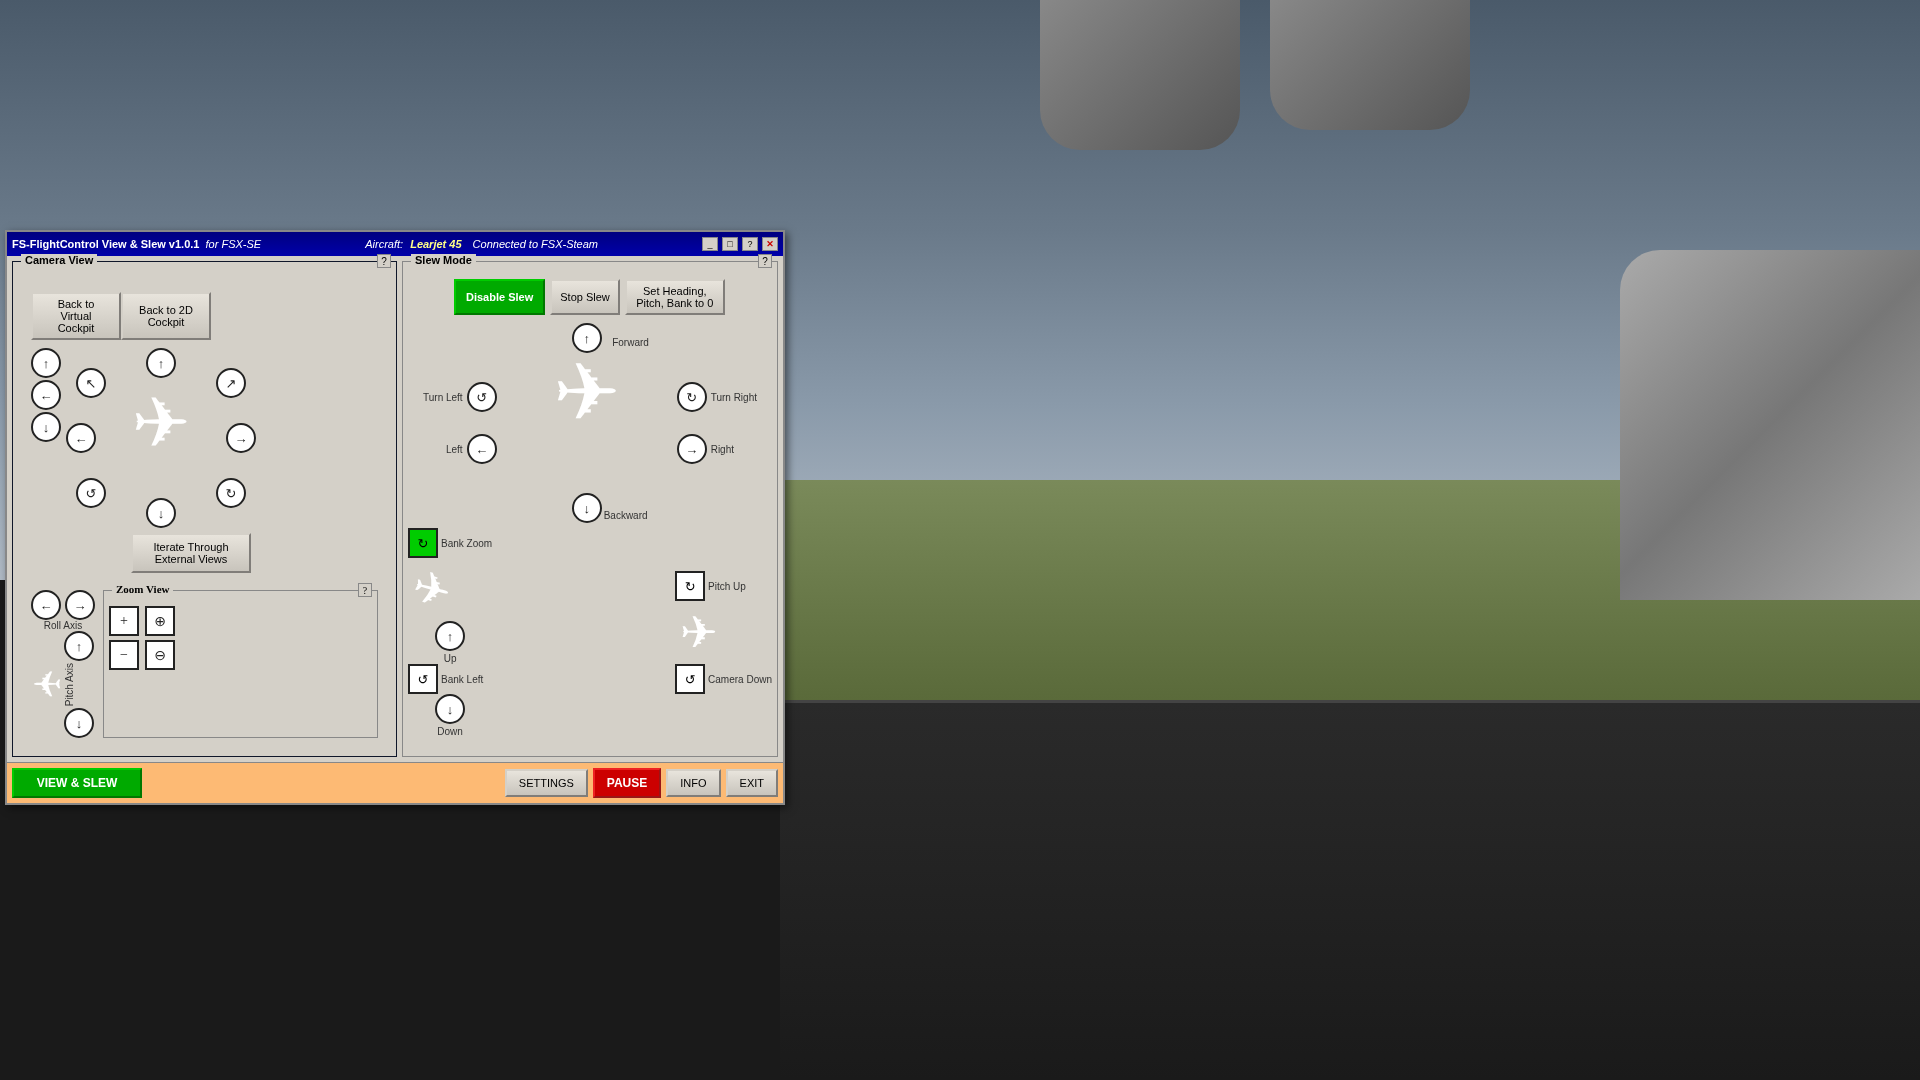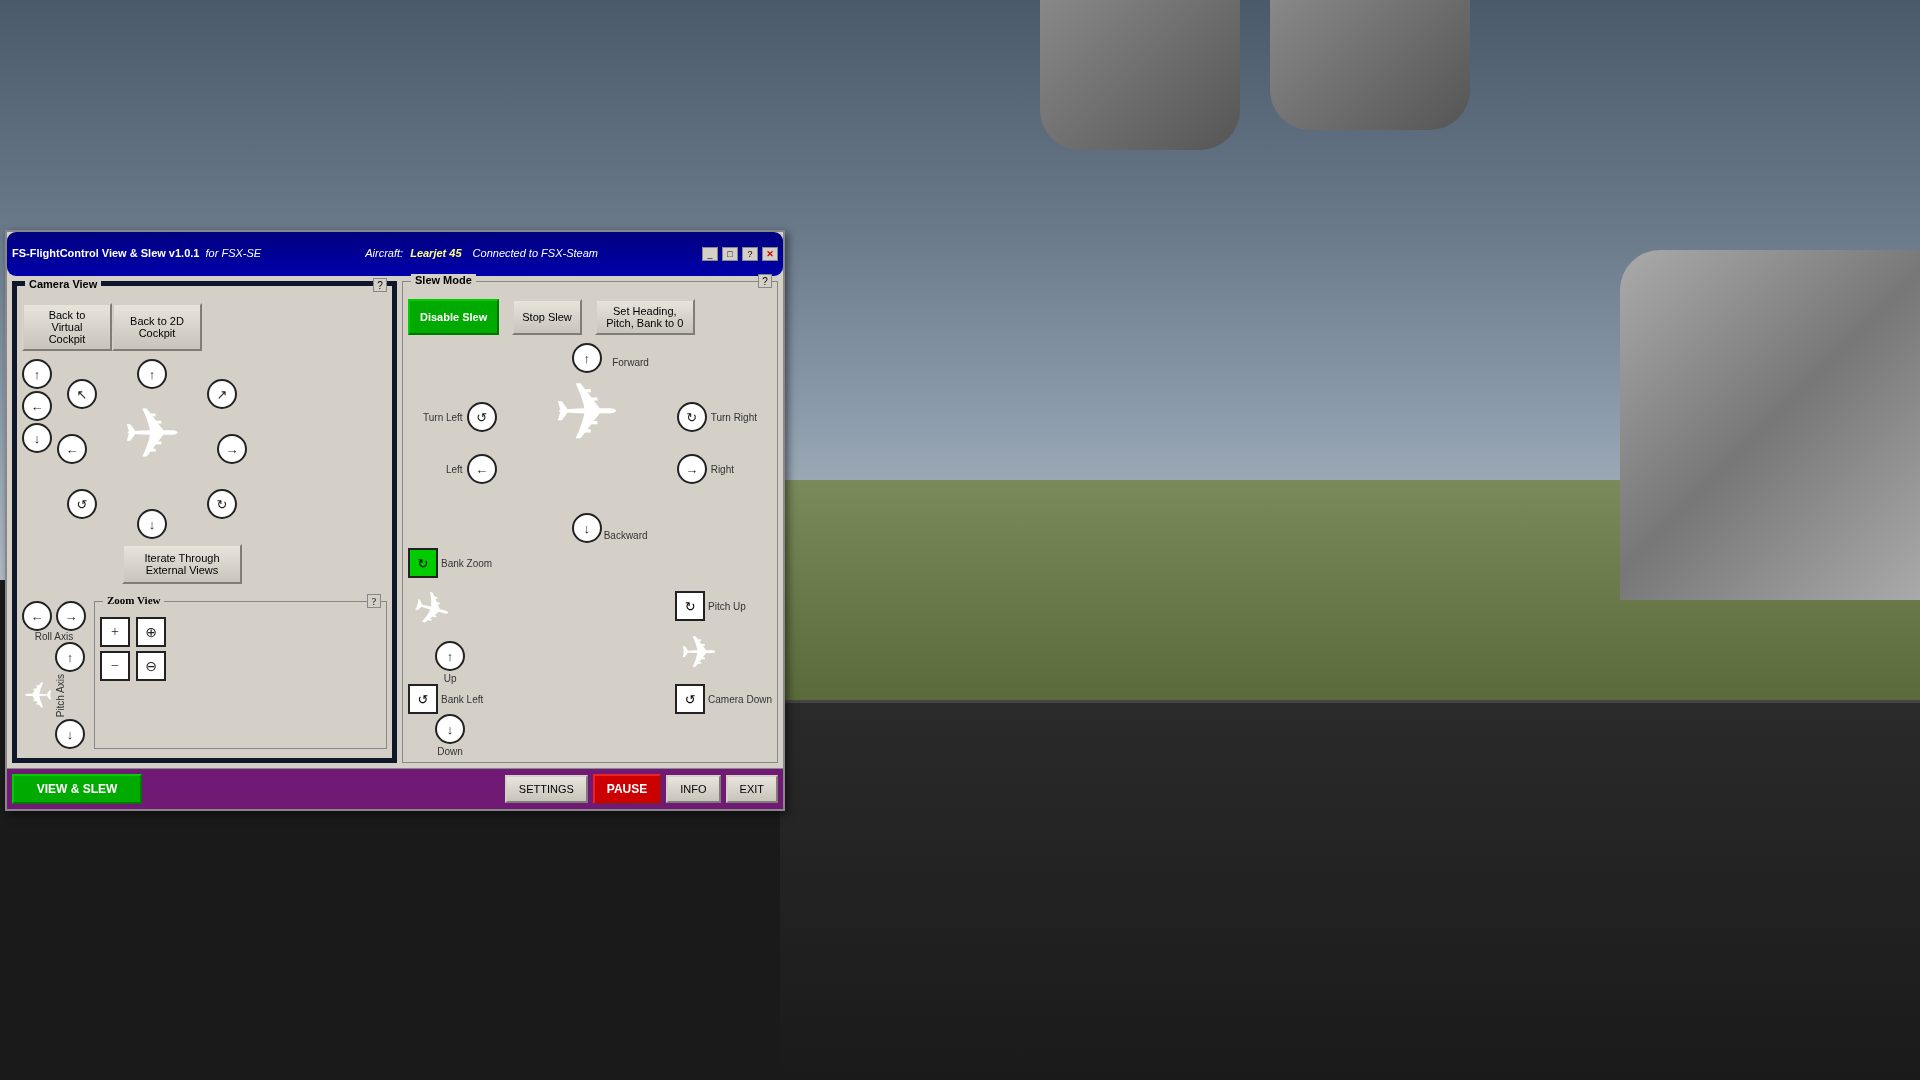--- a/index.html
+++ b/index.html
@@ -31,23 +31,23 @@
       width: 780px;
       background: #d4d0c8;
       border: 2px solid #888;
       box-shadow: 3px 3px 8px rgba(0,0,0,0.5);
     }
 
     .dialog-titlebar {
       background: linear-gradient(180deg, #000080, #0000aa);
       color: white;
       display: flex;
-      padding: 15px 5px;
+      align-items: center;
+      padding: 5px 5px;
       justify-content: space-between;
-      border-radius: 9px;
     }
 
     .titlebar-left {
       font-size: 11px;
       color: white;
       font-weight: bold;
     }
 
     .titlebar-center {
       font-size: 11px;
@@ -84,22 +84,22 @@
     }
 
     .dialog-content {
       display: flex;
       padding: 5px;
       gap: 5px;
     }
 
     
     .camera-panel {
-      border: 5px solid #0f172a;
-      padding: 5px;
+      border: 1px solid #0f172a;
+      padding: 18px;
       flex: 0 0 385px;
       position: relative;
     }
 
     .panel-legend {
       position: absolute;
       top: -8px;
       left: 8px;
       background: #d4d0c8;
       padding: 0 4px;
@@ -213,21 +213,21 @@
       display: flex;
       align-items: center;
       justify-content: center;
       cursor: pointer;
       font-size: 14px;
       color: #222;
     }
 
     
     .dialog-bottom {
-      background: #701a75;
+      background: #fdba74;
       border-top: 1px solid #888;
       display: flex;
       align-items: center;
       padding: 5px;
       gap: 5px;
     }
 
     .view-slew-btn {
       background: #00aa00;
       color: white;
@@ -246,23 +246,24 @@
       border: 2px outset #ee2222;
       padding: 6px 12px;
       cursor: pointer;
       font-size: 12px;
       font-weight: bold;
     }
 
     
     .slew-top-row {
       display: flex;
-      gap: 13px;
+      gap: 5px;
       margin-top: 8px;
       margin-bottom: 8px;
+      margin-left: 46px;
     }
 
     
     .slew-bottom {
       display: flex;
       gap: 10px;
       margin-top: 5px;
       align-items: center;
     }
 

